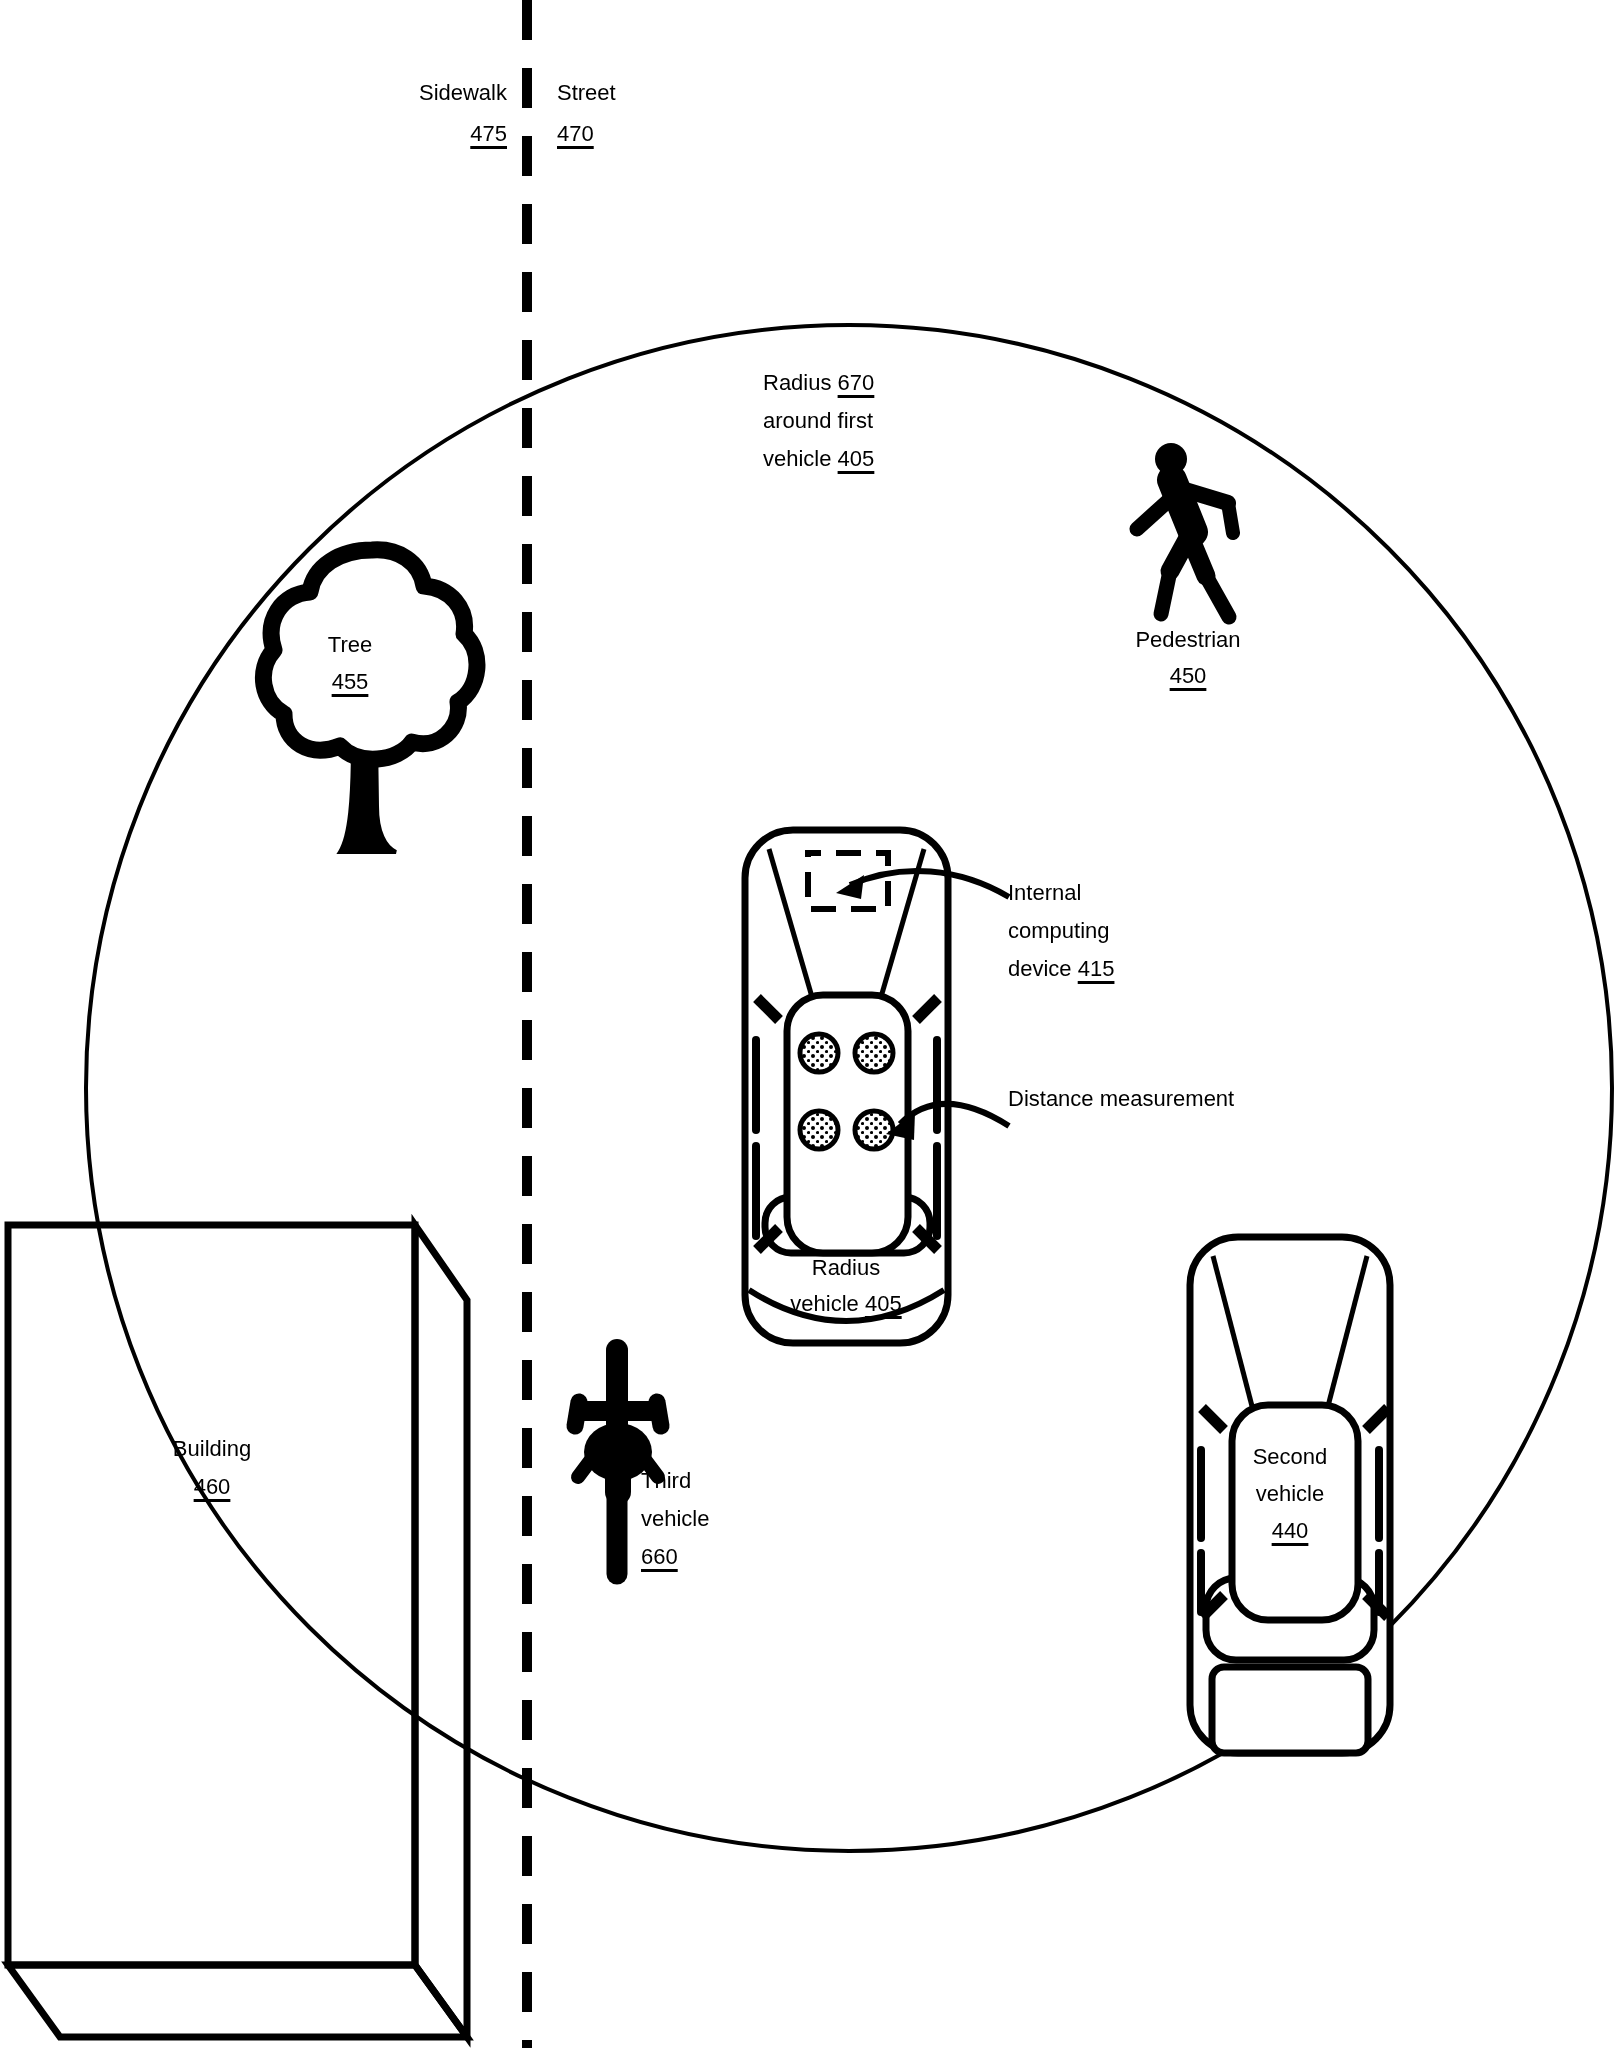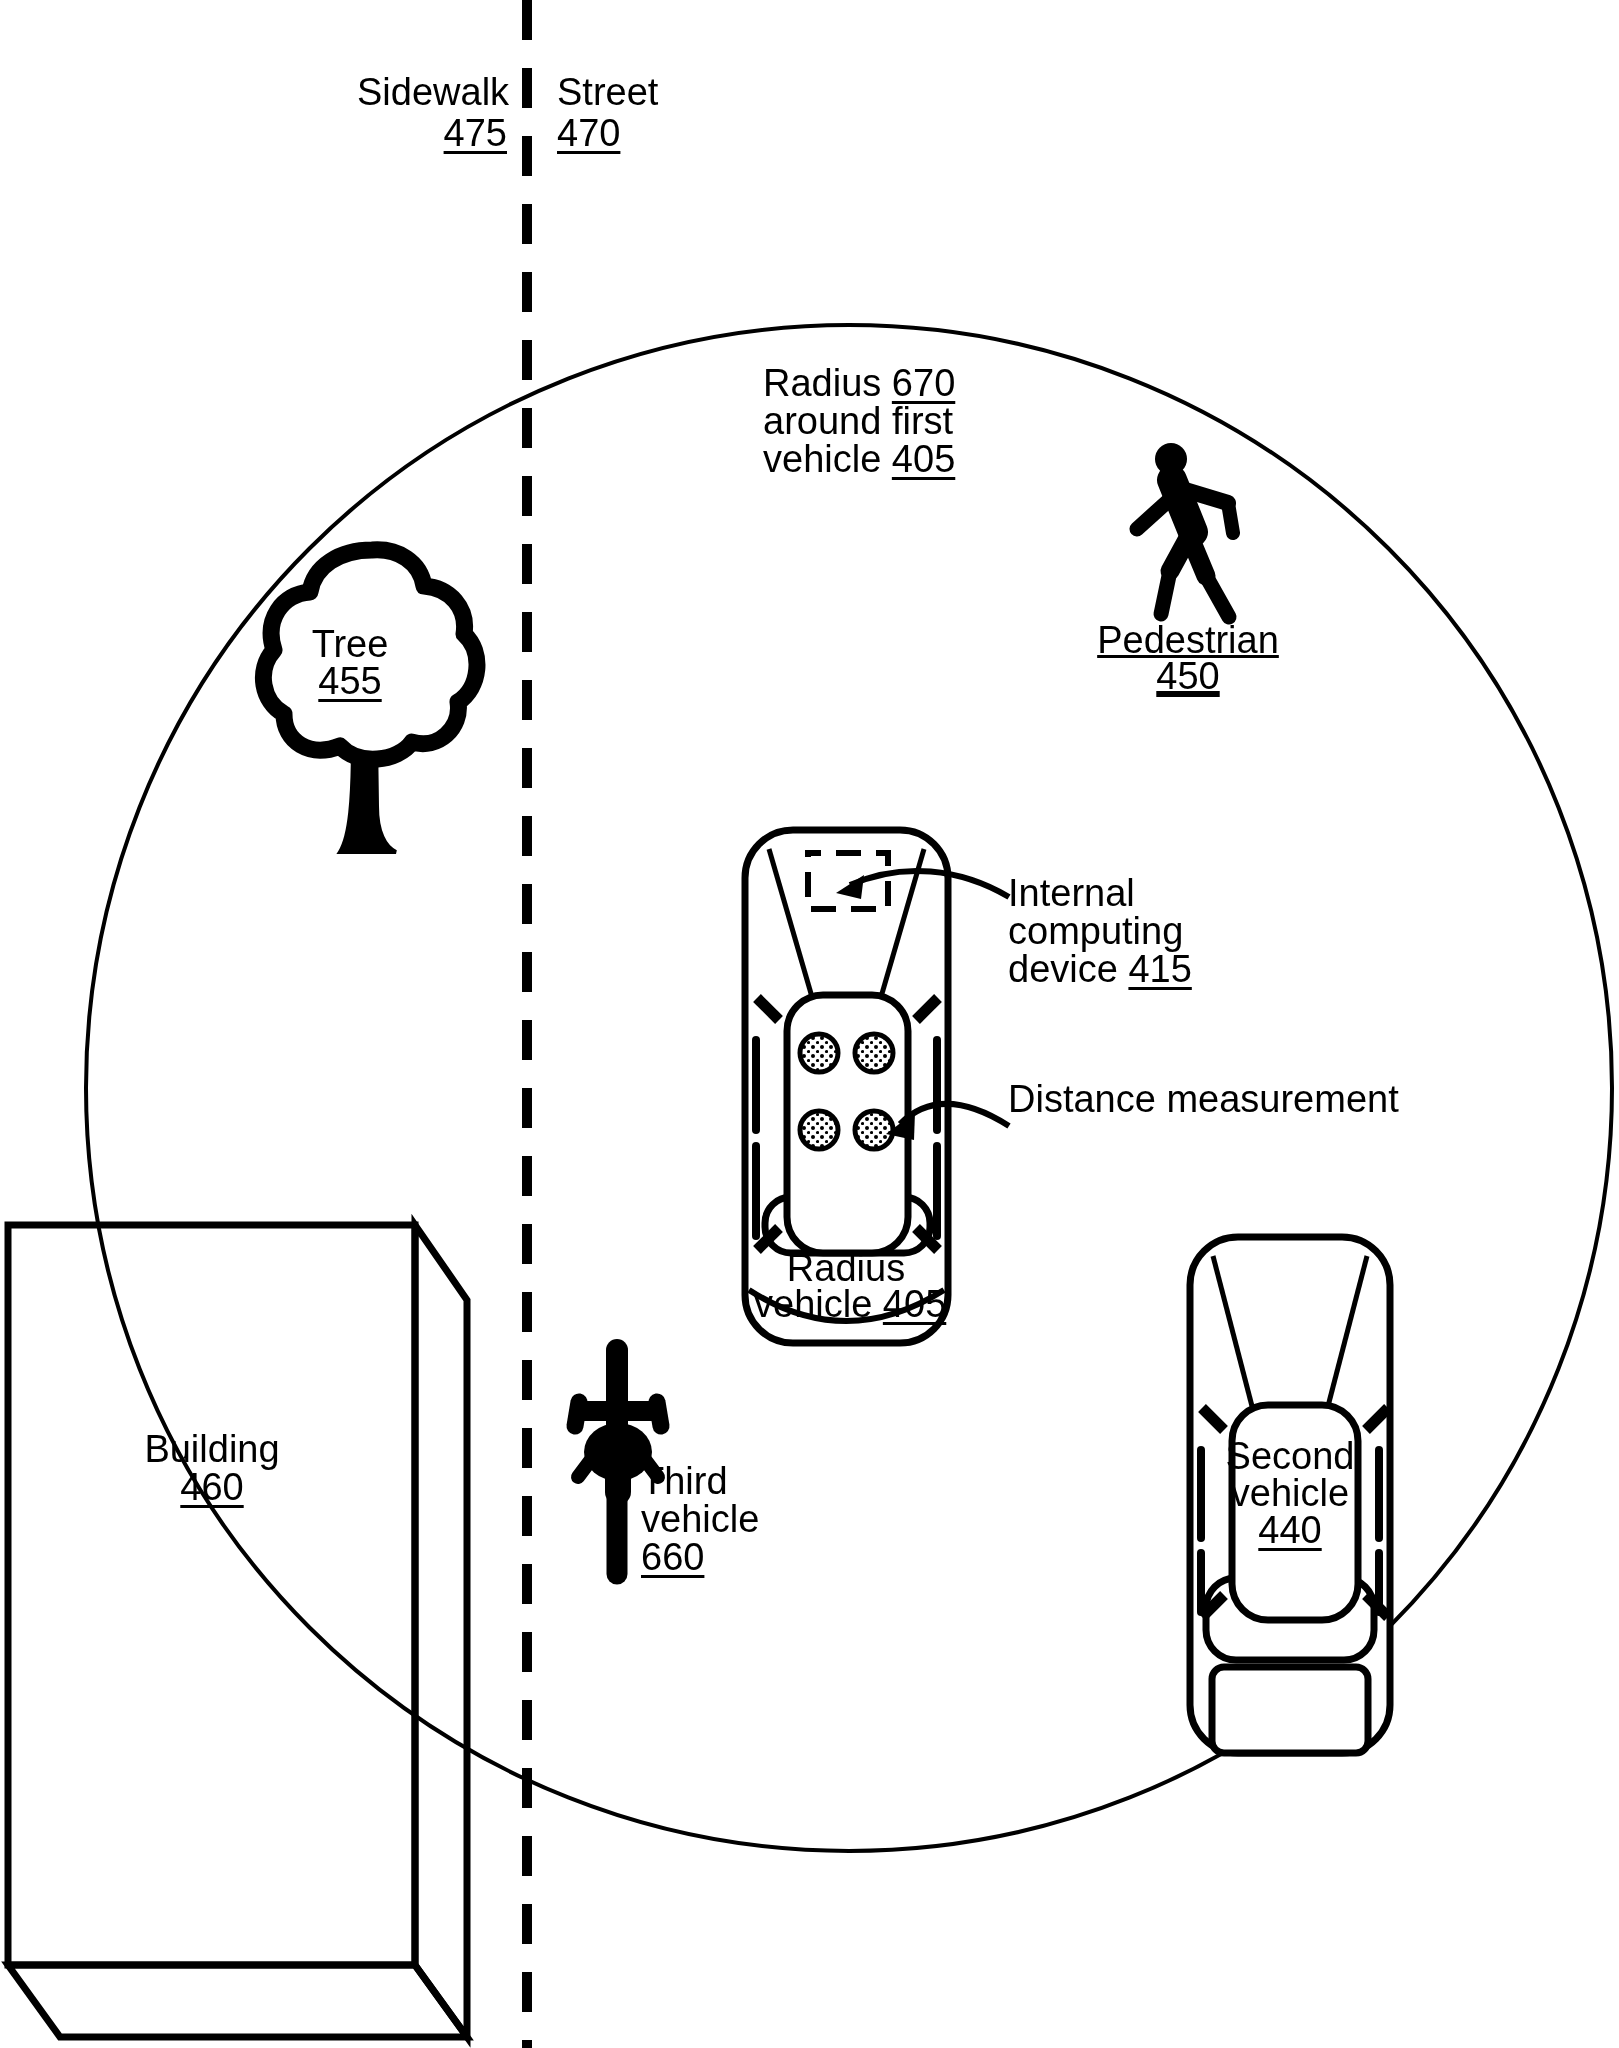--- a/index.html
+++ b/index.html
@@ -1,19 +1,19 @@
 <!DOCTYPE html>
 <html><head>
 <meta charset="utf-8">
 <style>
   html,body{margin:0;padding:0;background:#ffffff;}
   .page{position:relative;width:1619px;height:2048px;background:#fff;overflow:hidden;
         font-family:"Liberation Sans",sans-serif;color:#000;}
   .figure-svg{position:absolute;left:0;top:0;}
-  .lbl{position:absolute;font-size:38px;line-height:38px;white-space:nowrap;}
+  .lbl{position:absolute;font-size:22px;line-height:38px;white-space:nowrap;}
   .ctr{text-align:center;}
   .rgt{text-align:right;}
   .lh41{line-height:41px;}
   .lh37{line-height:37px;}
   .lh36{line-height:36px;}
   .u{text-decoration:underline;text-underline-offset:5px;text-decoration-thickness:2.5px;}
 </style>
 </head>
 <body>
 
@@ -135,21 +135,21 @@
     <div>Street</div>
     <div><span class="u">470</span></div>
   </div>
 
   <div class="lbl" style="left:763px;top:364px;">
     <div><span>Radius</span> <span class="u">670</span></div>
     <div>around first</div>
     <div><span>vehicle</span> <span class="u">405</span></div>
   </div>
 
-  <div class="lbl ctr lh36" style="left:1088px;top:622px;width:200px;text-decoration:underline;">
+  <div class="lbl ctr lh36" style="left:1088px;top:622px;width:200px;">
     <div>Pedestrian</div>
     <div><span class="u">450</span></div>
   </div>
 
   <div class="lbl ctr lh37" style="left:275px;top:626px;width:150px;">
     <div>Tree</div>
     <div><span class="u">455</span></div>
   </div>
 
   <div class="lbl" style="left:1008px;top:842px;margin-top:32px;">

